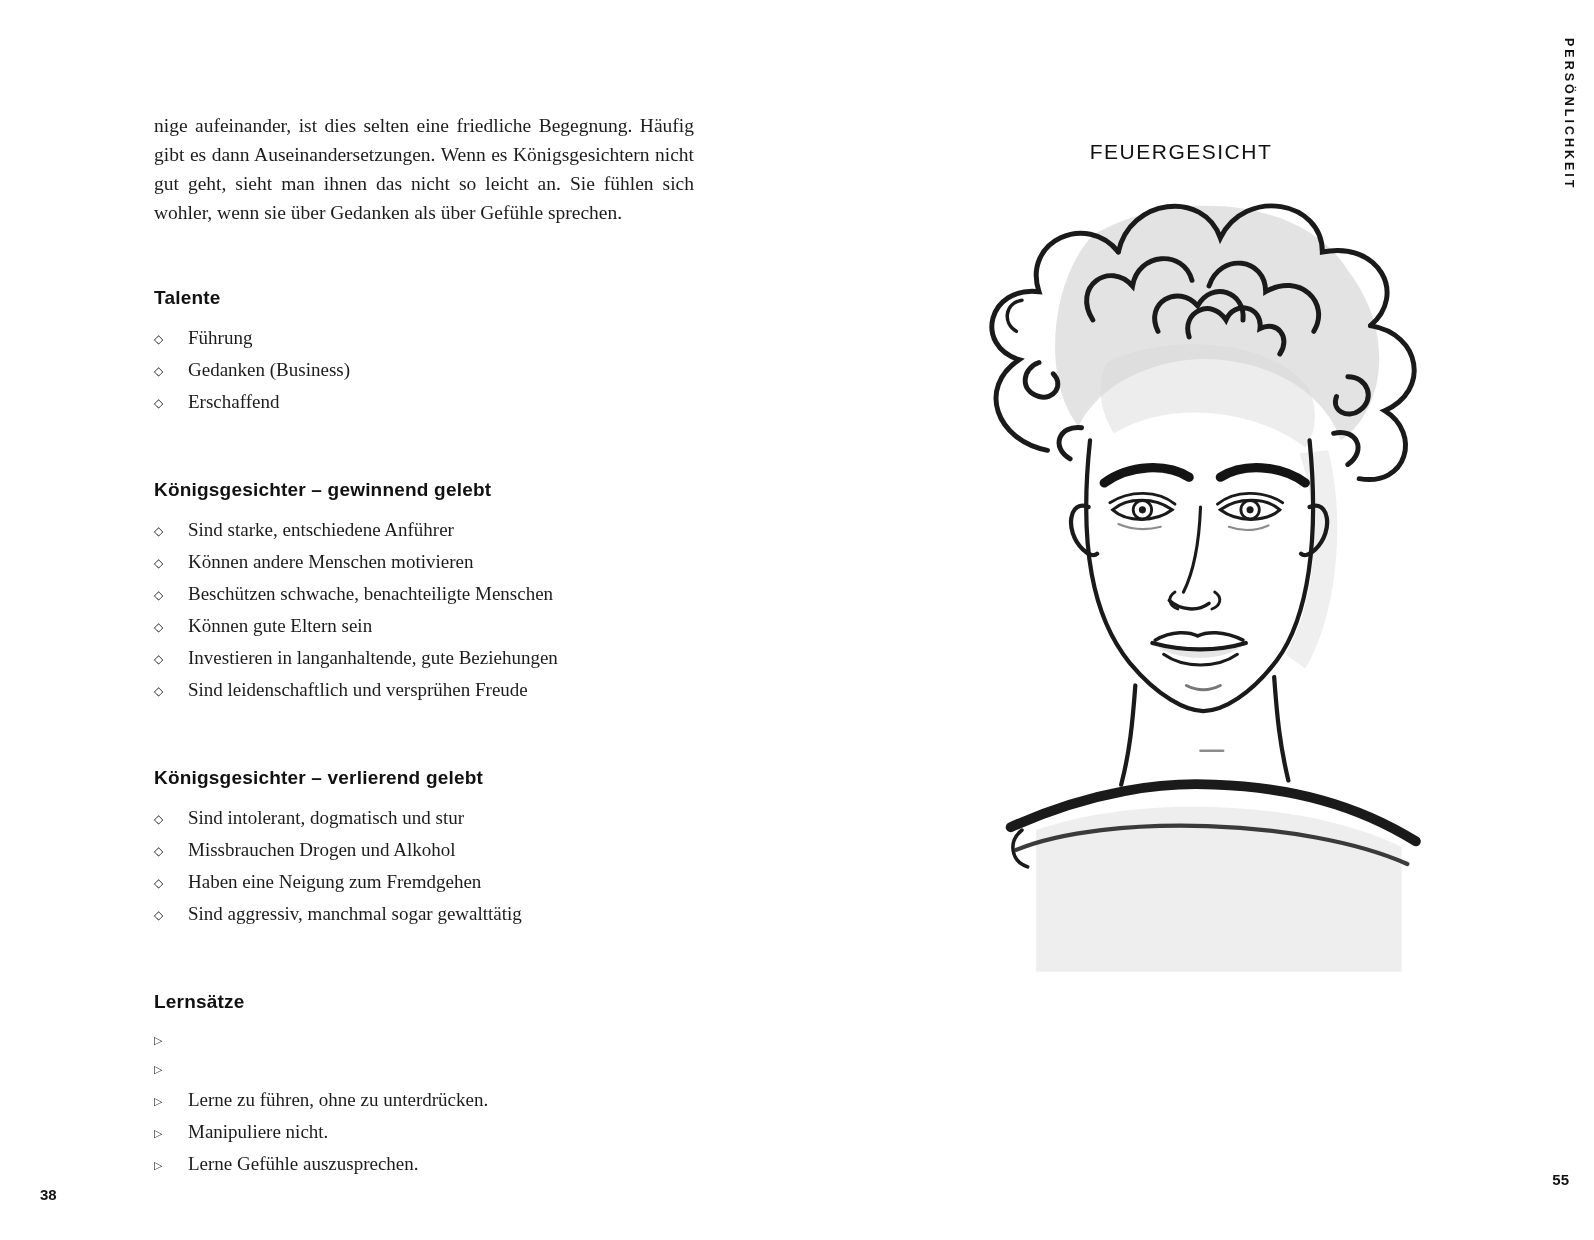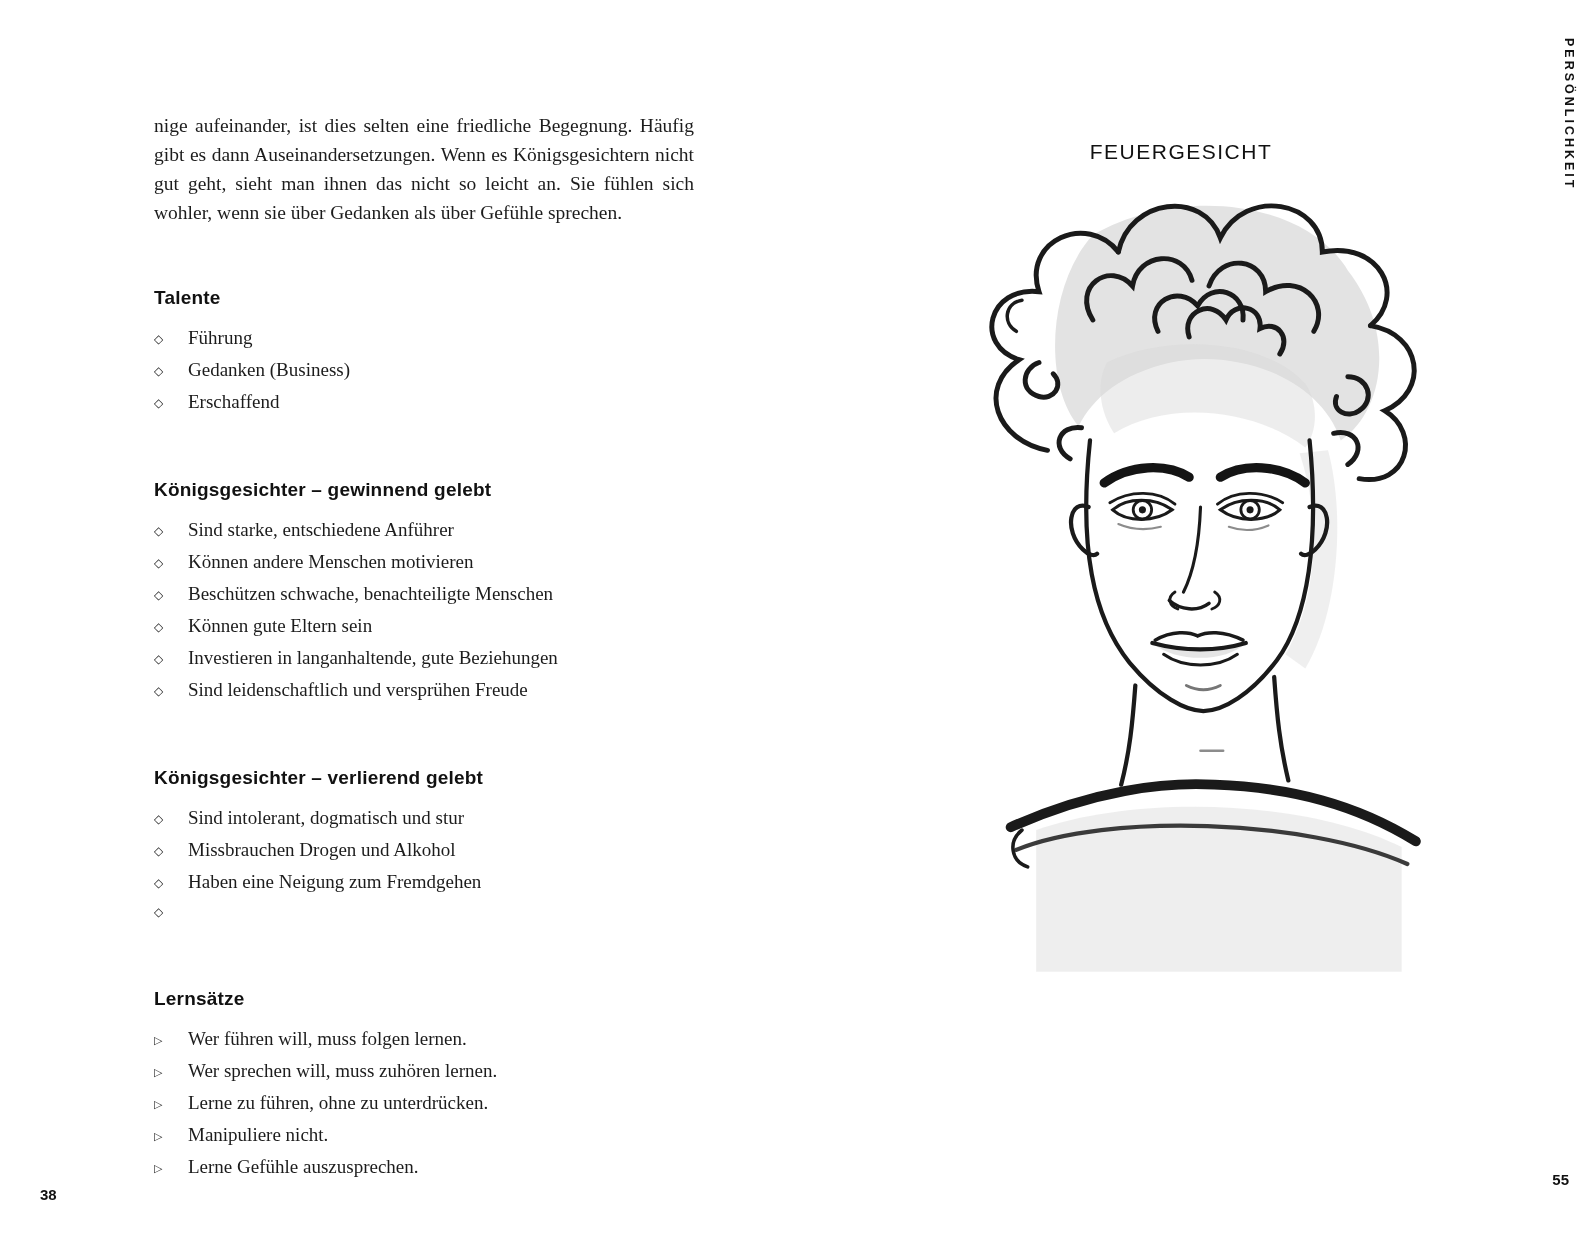--- a/index.html
+++ b/index.html
@@ -167,34 +167,33 @@
         <li>
             <span class="bullet">◇</span>
             <span>Missbrauchen Drogen und Alkohol</span>
           </li>
         <li>
             <span class="bullet">◇</span>
             <span>Haben eine Neigung zum Fremdgehen</span>
           </li>
         <li>
             <span class="bullet">◇</span>
+            <span>Sind aggressiv, manchmal sogar gewalttätig</span>
           </li>
       </ul>
     </div>
 
     <div class="section">
       <h2>Lernsätze</h2>
       <ul>
         <li>
             <span class="bullet tri">▷</span>
-            <span>Wer führen will, muss folgen lernen.</span>
-          </li>
-        <li>
-            <span class="bullet tri">▷</span>
-            <span>Wer sprechen will, muss zuhören lernen.</span>
+          </li>
+        <li>
+            <span class="bullet tri">▷</span>
           </li>
         <li>
             <span class="bullet tri">▷</span>
             <span>Lerne zu führen, ohne zu unterdrücken.</span>
           </li>
         <li>
             <span class="bullet tri">▷</span>
             <span>Manipuliere nicht.</span>
           </li>
         <li>

